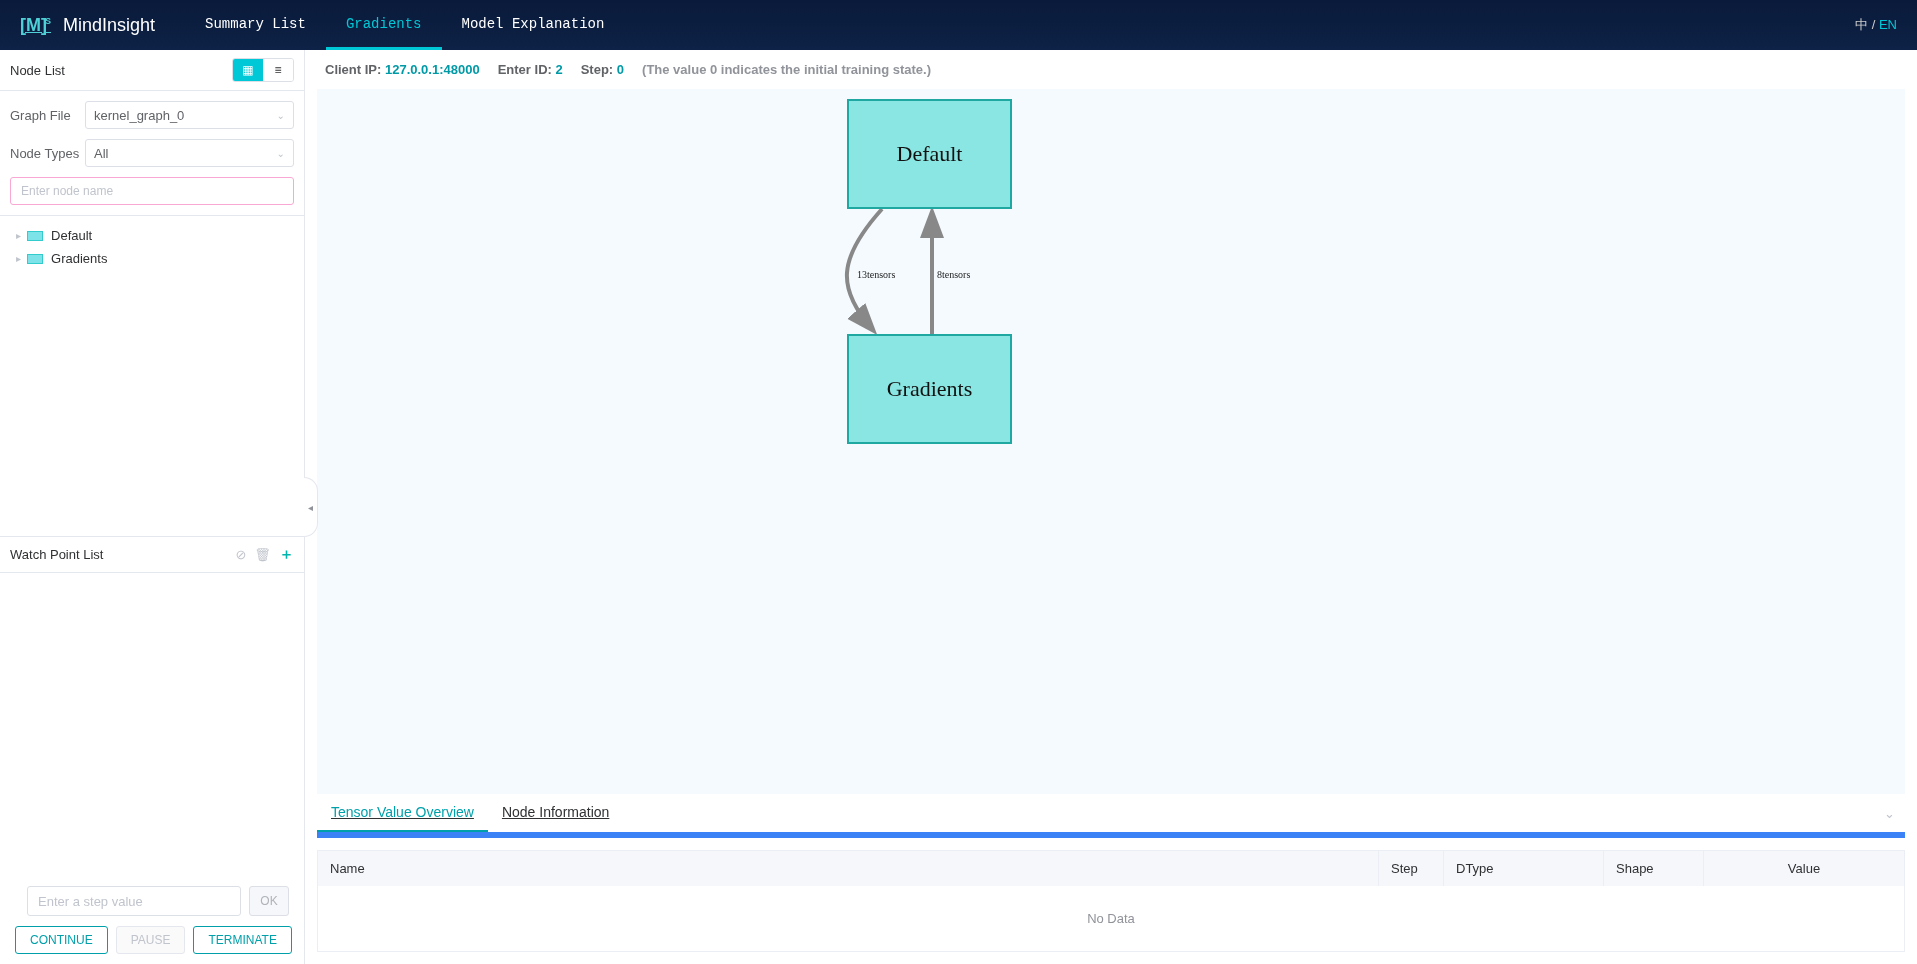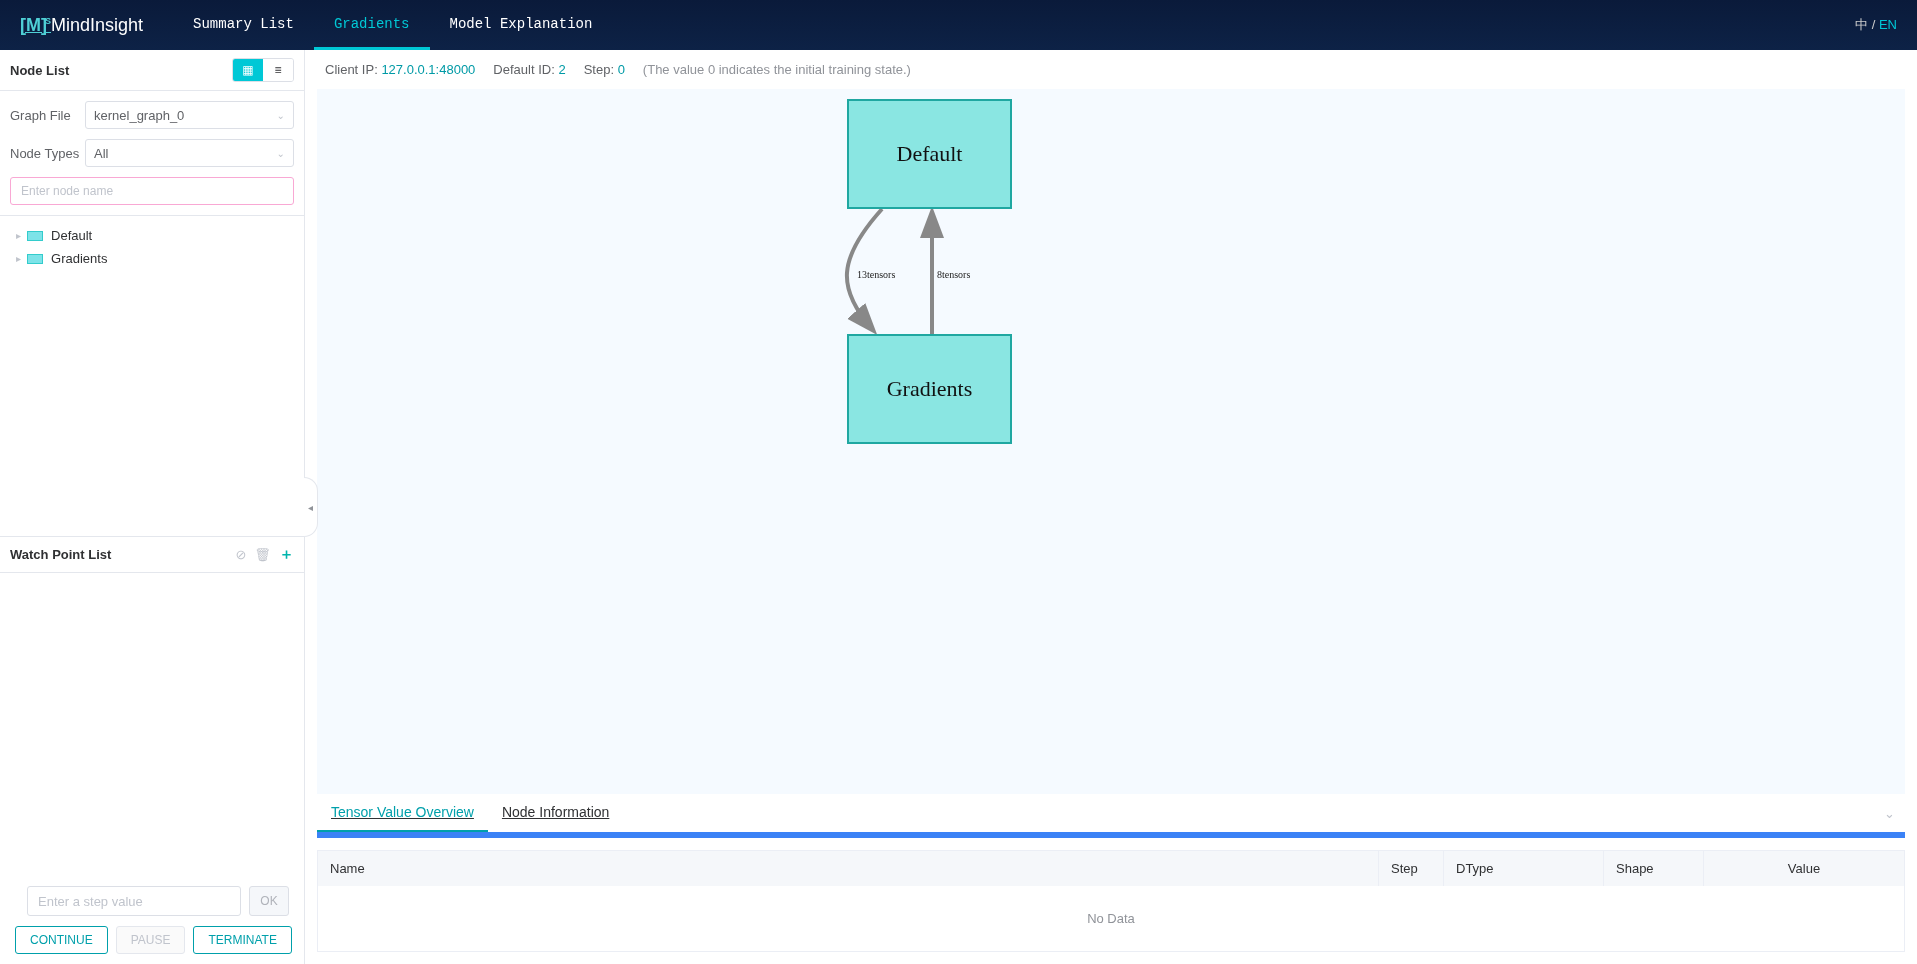--- a/index.html
+++ b/index.html
@@ -1,37 +1,37 @@
 <!DOCTYPE html>
 <html><head>
 <meta charset="utf-8">
 <style>
 * { margin: 0; padding: 0; box-sizing: border-box; }
 body { font-family: -apple-system, BlinkMacSystemFont, "Segoe UI", Arial, sans-serif; font-size: 13px; color: #303133; background: #fff; }
 
 
 .header { background: linear-gradient(180deg, #0a1a3a 0%, #0d2246 100%); height: 50px; display: flex; align-items: center; padding: 0 20px; color: #fff; position: relative; }
 .logo-wrap { display: flex; align-items: center; margin-right: 30px; }
-.logo-icon { color: #4fd0d6; font-weight: bold; font-size: 18px; margin-right: 0; text-decoration: underline; }
+.logo-icon { color: #4fd0d6; font-weight: bold; font-size: 18px; margin-right: 12px; text-decoration: underline; }
 .logo-sup { font-size: 9px; vertical-align: super; margin-left: -2px; color: #4fd0d6; }
 .logo-text { color: #fff; font-size: 18px; font-weight: 400; }
 .nav { display: flex; height: 100%; }
 .nav-item { padding: 0 20px; display: flex; align-items: center; color: #fff; cursor: pointer; font-size: 14px; border-bottom: 3px solid transparent; font-family: Liberation Mono, monospace; }
 .nav-item.active { color: #00c8d6; border-bottom-color: #00c8d6; }
 .lang { position: absolute; right: 20px; color: #ccc; font-size: 13px; }
 .lang .en { color: #00c8d6; }
 
 
 .main { display: flex; height: calc(100vh - 50px); }
 .sidebar { width: 305px; border-right: 1px solid #e4e7ed; display: flex; flex-direction: column; }
 .content { flex: 1; display: flex; flex-direction: column; background: #fff; }
 
 
 .panel-head { display: flex; align-items: center; justify-content: space-between; padding: 8px 10px; border-bottom: 1px solid #e4e7ed; }
-.panel-title { font-weight: 700; font-size: 13px; }
+.panel-title { font-weight: 400; font-size: 13px; }
 .view-toggle { display: flex; border: 1px solid #dcdfe6; border-radius: 3px; overflow: hidden; }
 .view-btn { width: 30px; height: 22px; display: flex; align-items: center; justify-content: center; cursor: pointer; background: #fff; font-size: 12px; }
 .view-btn.active { background: #00c8d6; color: #fff; }
 
 .filters { padding: 10px; border-bottom: 1px solid #e4e7ed; }
 .filter-row { display: flex; align-items: center; margin-bottom: 10px; }
 .filter-label { width: 75px; font-size: 13px; color: #606266; }
 .select { flex: 1; height: 28px; border: 1px solid #dcdfe6; border-radius: 3px; padding: 8px 8px; display: flex; align-items: center; justify-content: space-between; cursor: pointer; background: #fff; }
 .select-text { font-size: 13px; color: #606266; }
 .chev { color: #c0c4cc; font-size: 10px; }
@@ -58,21 +58,21 @@
 .step-input { flex: 1; height: 30px; border: 1px solid #dcdfe6; border-radius: 3px; padding: 0 10px; font-size: 13px; margin-left: 12px; }
 .step-input::placeholder { color: #c0c4cc; }
 .ok-btn { width: 40px; height: 30px; border: 1px solid #dcdfe6; background: #f5f7fa; border-radius: 3px; color: #b0b3ba; cursor: pointer; font-size: 12px; }
 .btn-row { display: flex; gap: 8px; }
 .btn { padding: 6px 14px; border-radius: 3px; cursor: pointer; font-size: 12px; border: 1px solid; background: #fff; }
 .btn.primary { color: #00a0ab; border-color: #00a0ab; }
 .btn.disabled { color: #c0c4cc; border-color: #e4e7ed; background: #fafafa; }
 .btn.warn { color: #00a0ab; border-color: #00a0ab; }
 
 
-.info-bar { padding: 12px 20px; font-size: 13px; color: #606266; display: flex; gap: 18px; align-items: center; }
+.info-bar { padding: 12px 20px; font-size: 13px; color: #606266; display: flex; gap: 18px; align-items: center; font-weight: bold; }
 .info-val { color: #009aa6; }
 .info-note { color: #909399; }
 
 
 .graph-canvas { flex: 1; background: #f5faff; position: relative; min-height: 360px; margin: 0 12px; }
 .graph-node { position: absolute; background: #8ae6e2; border: 2px solid #1fa7a1; display: flex; align-items: center; justify-content: center; font-family: Georgia, "Times New Roman", serif; font-size: 22px; color: #111; }
 .gn-default { left: 530px; top: 10px; width: 165px; height: 110px; }
 .gn-grad { left: 530px; top: 245px; width: 165px; height: 110px; }
 .edge-label { position: absolute; font-family: Georgia, serif; font-size: 10px; color: #222; }
 
@@ -188,21 +188,21 @@
     </div>
   </div>
 
   <div class="content" style="position:relative;">
     <div class="collapse-handle">
       <span>◂</span>
     </div>
 
     <div class="info-bar">
       <span><span>Client IP:</span> <span class="info-val">127.0.0.1:48000</span></span>
-      <span><span>Default ID:</span> <span class="info-val">2</span></span>
+      <span><span>Enter ID:</span> <span class="info-val">2</span></span>
       <span><span>Step:</span> <span class="info-val">0</span></span>
       <span class="info-note">(The value 0 indicates the initial training state.)</span>
     </div>
 
     <div class="graph-canvas">
       <svg class="arrows">
         <defs>
           <marker id="ah" markerWidth="10" markerHeight="10" refX="6" refY="3" orient="auto">
             <path d="M0,0 L0,6 L8,3 z" fill="#888"></path>
           </marker>

